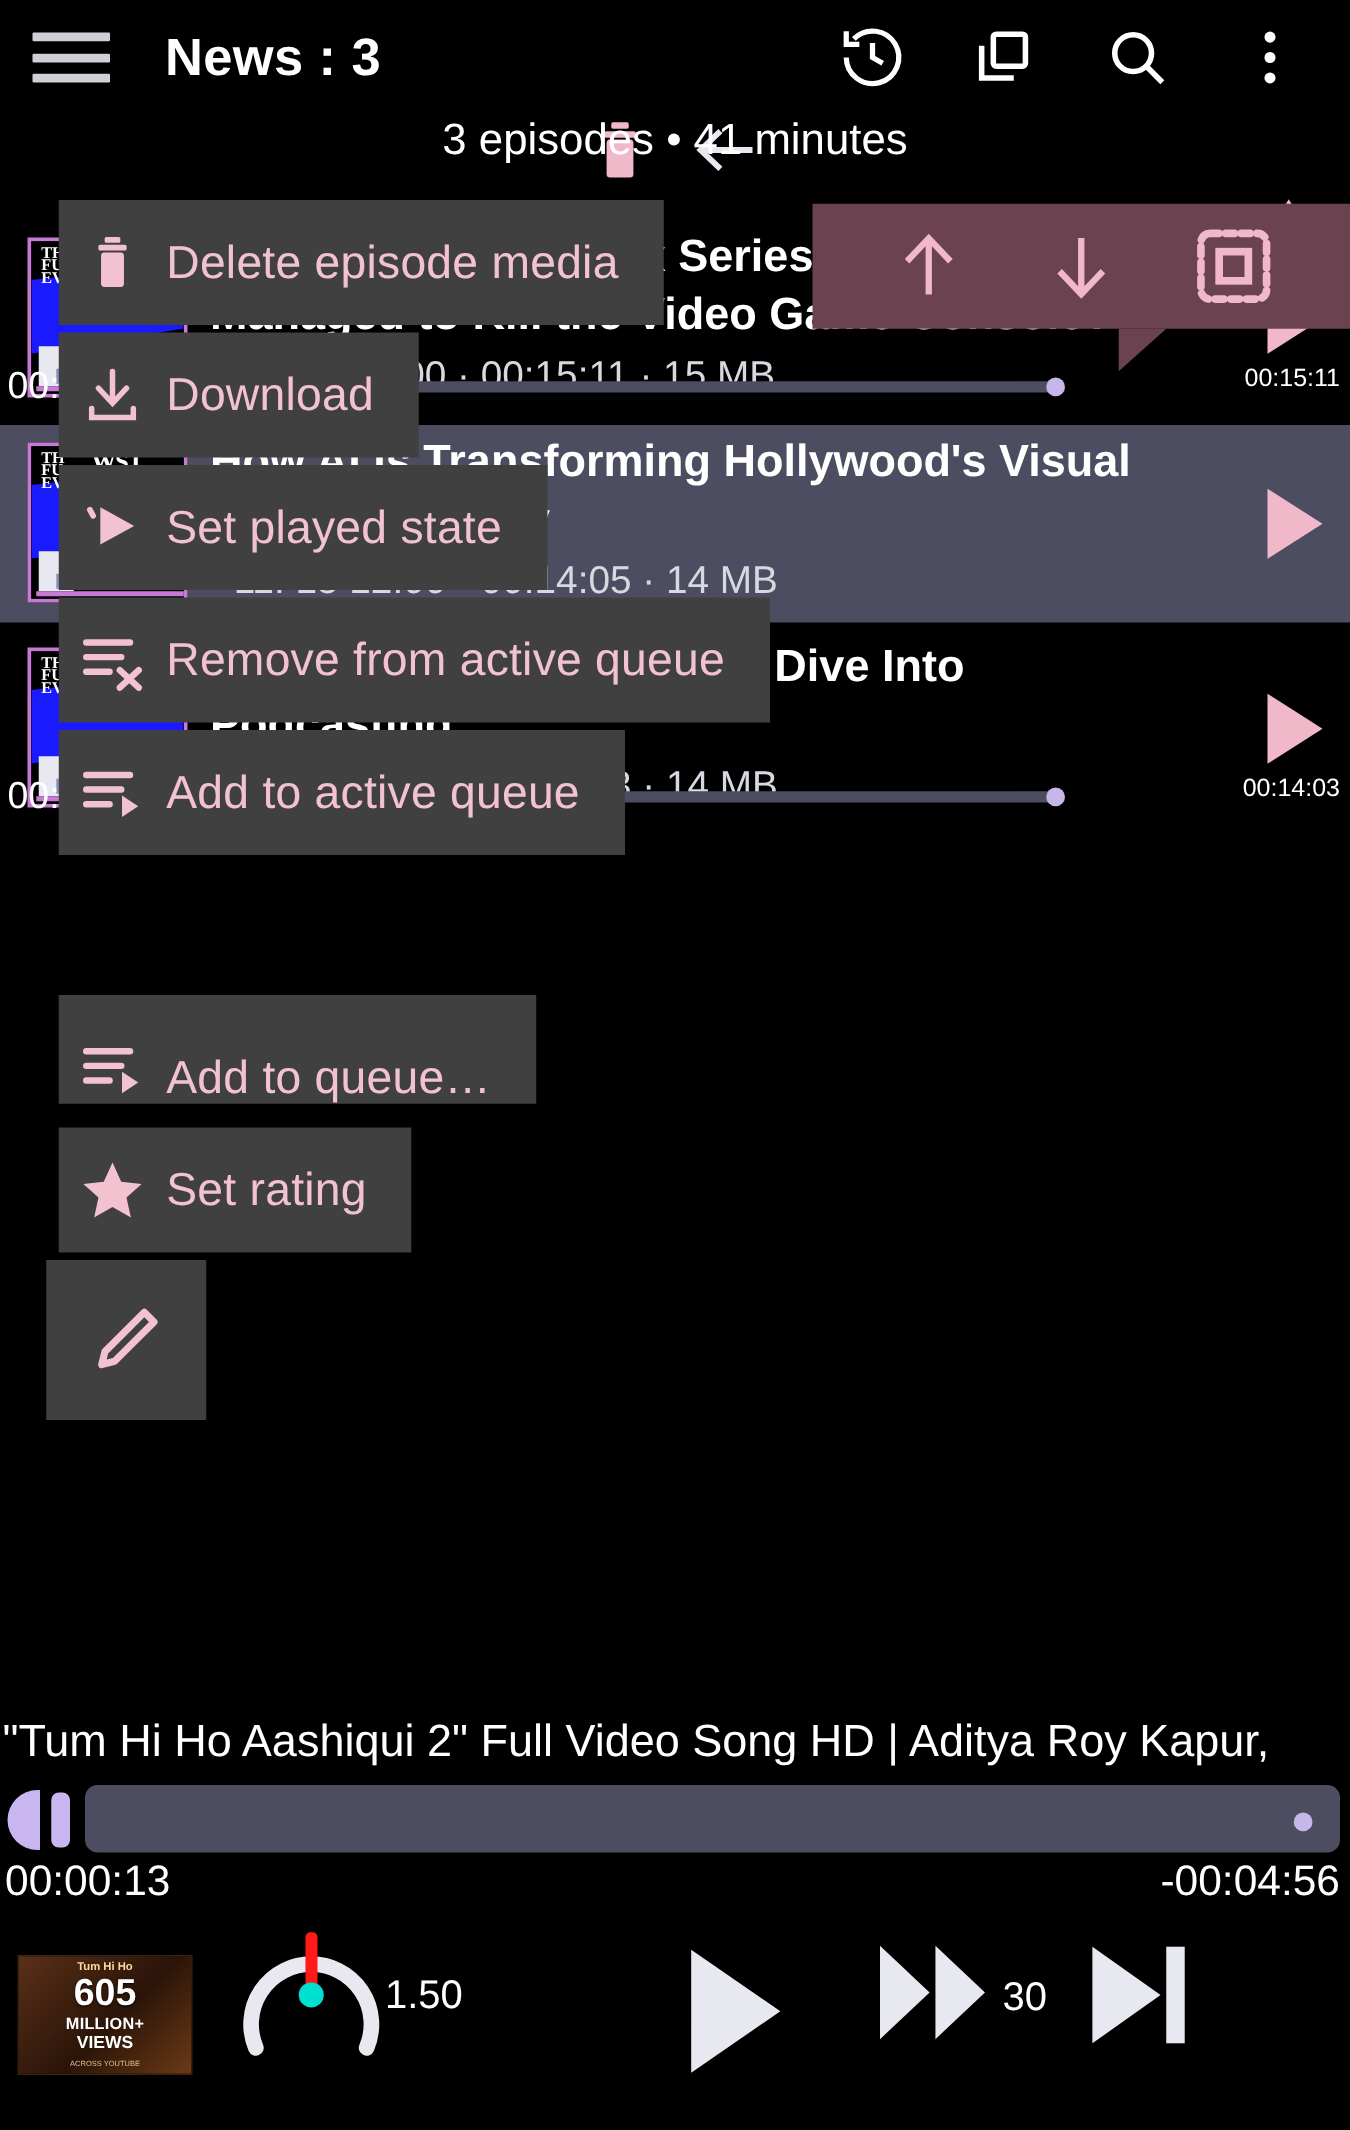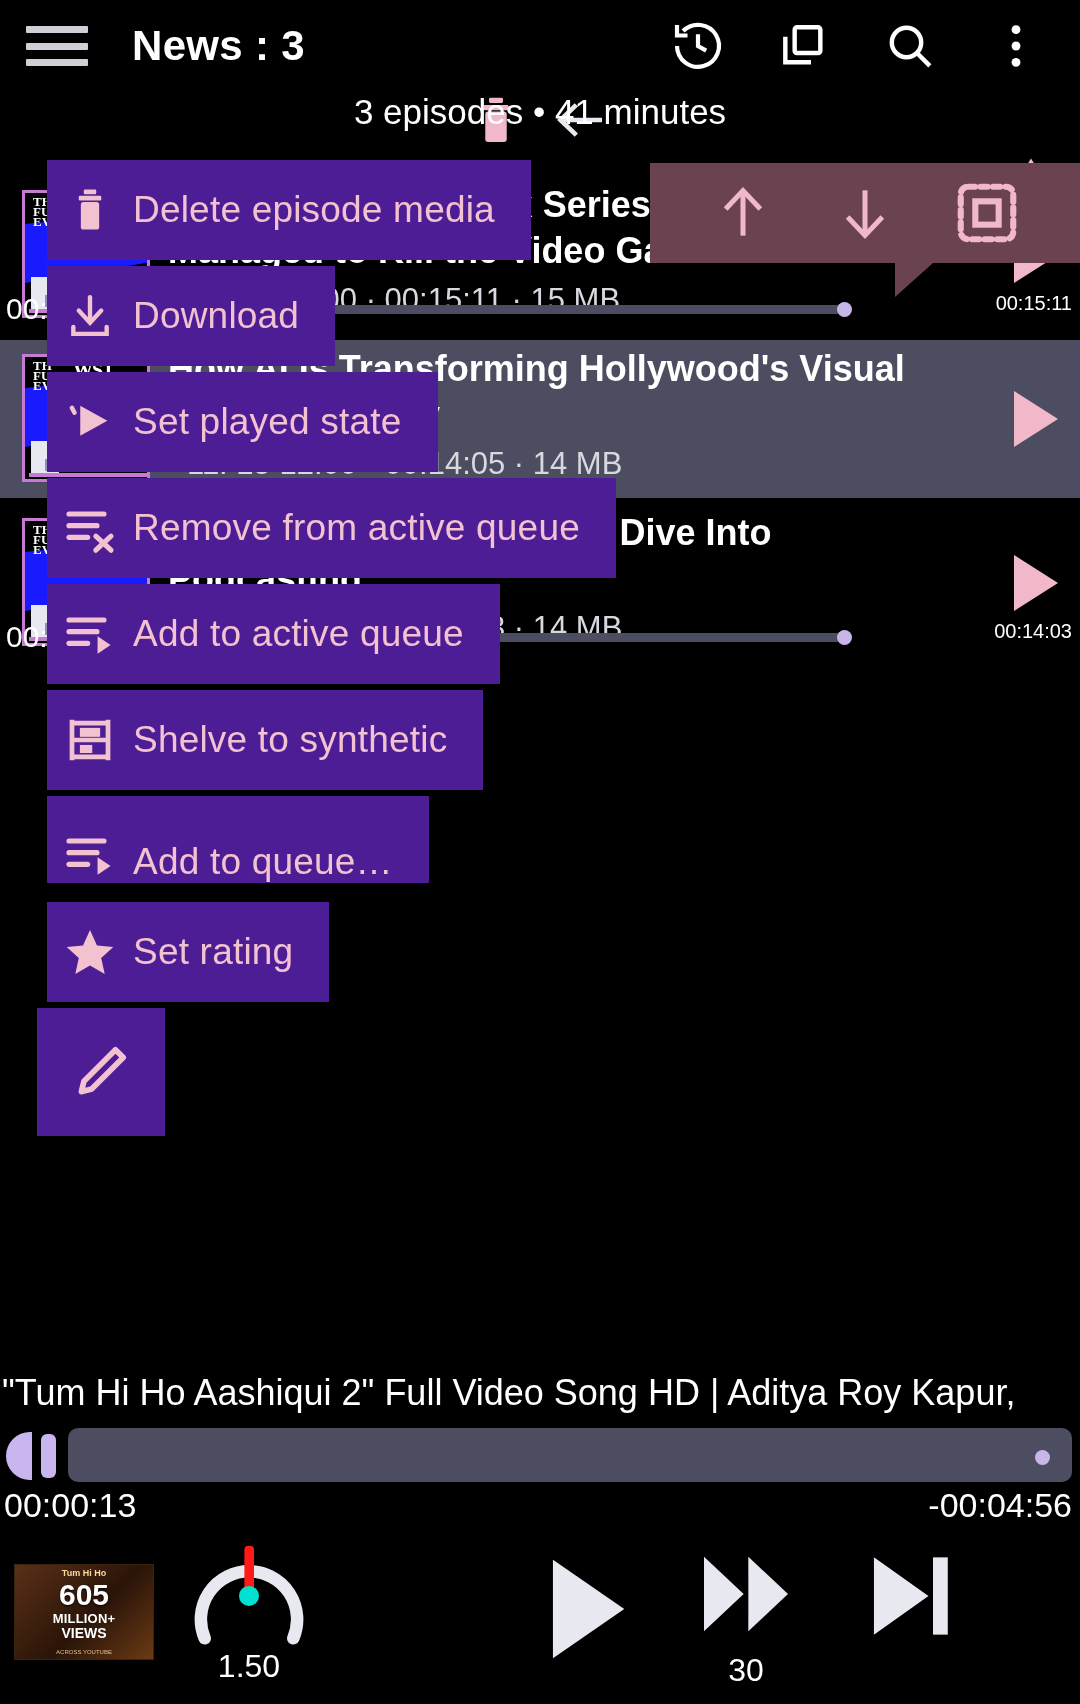--- a/index.html
+++ b/index.html
@@ -95,21 +95,21 @@
   .sel-toolbar .ti { width:70px; height:70px; display:flex; align-items:center;
     justify-content:center; cursor:pointer; }
   .sel-caret {
     position:absolute; left:895px; top:263px; width:0; height:0;
     border-left:38px solid #6b4350; border-bottom:34px solid transparent;
     z-index:40;
   }
 
   
   .ctx-item {
-    position:absolute; background:#4c1d95; z-index:60;
+    position:absolute; background:#404040; z-index:60;
     display:flex; align-items:center; cursor:pointer;
   }
   .ctx-ic { width:86px; min-width:86px; display:flex; align-items:center;
     justify-content:center; }
   .ctx-label {
     color:#f3c2d0; font-size:37px; white-space:nowrap;
     padding-right:36px; letter-spacing:0.2px;
   }
 
   
@@ -150,21 +150,21 @@
   .art .a-num { position:absolute; left:0; top:16px; width:100%; text-align:center;
     color:#ffffff; font-size:30px; font-weight:bold; line-height:28px;
     text-shadow:0 1px 2px #000; }
   .art .a-mid { position:absolute; left:0; top:46px; width:100%; text-align:center;
     color:#ffffff; font-size:13px; font-weight:bold; letter-spacing:0.2px; }
   .art .a-low { position:absolute; left:0; top:60px; width:100%; text-align:center;
     color:#ffffff; font-size:14px; font-weight:bold; }
   .art .a-fine { position:absolute; left:0; bottom:4px; width:100%; text-align:center;
     color:#e0c090; font-size:6px; }
 
-  .ctl { position:absolute; top:8px; display:flex; flex-direction:column;
+  .ctl { position:absolute; top:8px; display:flex; flex-direction:row;
     align-items:center; cursor:pointer; }
   .ctl-cap { color:#ffffff; font-size:32px; margin-top:2px; }
 
   .speed-dial { position:relative; width:118px; height:104px; }
 </style>
 </head>
 <body>
 
 <div id="root">
 
@@ -379,34 +379,20 @@
           <line x1="3" y1="11" x2="15" y2="11"></line>
           <line x1="3" y1="16" x2="11" y2="16"></line>
       </svg>
       <svg style="position:absolute; margin-left:26px; margin-top:22px;" width="26" height="26" viewBox="0 0 24 24" fill="#f3c2d0">
         <polygon points="7,4 19,12 7,20"></polygon>
       </svg>
     </span>
     <span class="ctx-label">Add to active queue</span>
   </div>
 
-  <div class="ctx-item" style="left:47px; top:690px; height:100px;">
-    <span class="ctx-ic">
-      <svg width="54" height="54" viewBox="0 0 24 24" fill="none" stroke="#f3c2d0" stroke-width="2.1">
-        <line x1="4" y1="3" x2="4" y2="21"></line>
-          <line x1="20" y1="3" x2="20" y2="21"></line>
-        <line x1="4" y1="4.5" x2="20" y2="4.5"></line>
-          <line x1="4" y1="12" x2="20" y2="12"></line>
-          <line x1="4" y1="19.5" x2="20" y2="19.5"></line>
-        <rect x="7.5" y="6.6" width="9" height="4" fill="#f3c2d0" stroke="none"></rect>
-        <rect x="7.5" y="14.2" width="5.5" height="3.6" fill="#f3c2d0" stroke="none"></rect>
-      </svg>
-    </span>
-    <span class="ctx-label">Shelve to synthetic</span>
-  </div>
 
   <div class="ctx-item" style="left:47px; top:796px; height:87px;align-items:flex-end;">
     <span class="ctx-ic">
       <svg width="56" height="56" viewBox="0 0 24 24" fill="none" stroke="#f3c2d0" stroke-width="2.2" stroke-linecap="round">
         <line x1="3" y1="6" x2="18" y2="6"></line>
           <line x1="3" y1="11" x2="15" y2="11"></line>
           <line x1="3" y1="16" x2="11" y2="16"></line>
       </svg>
       <svg style="position:absolute; margin-left:26px; margin-top:22px;" width="26" height="26" viewBox="0 0 24 24" fill="#f3c2d0">
         <polygon points="7,4 19,12 7,20"></polygon>

